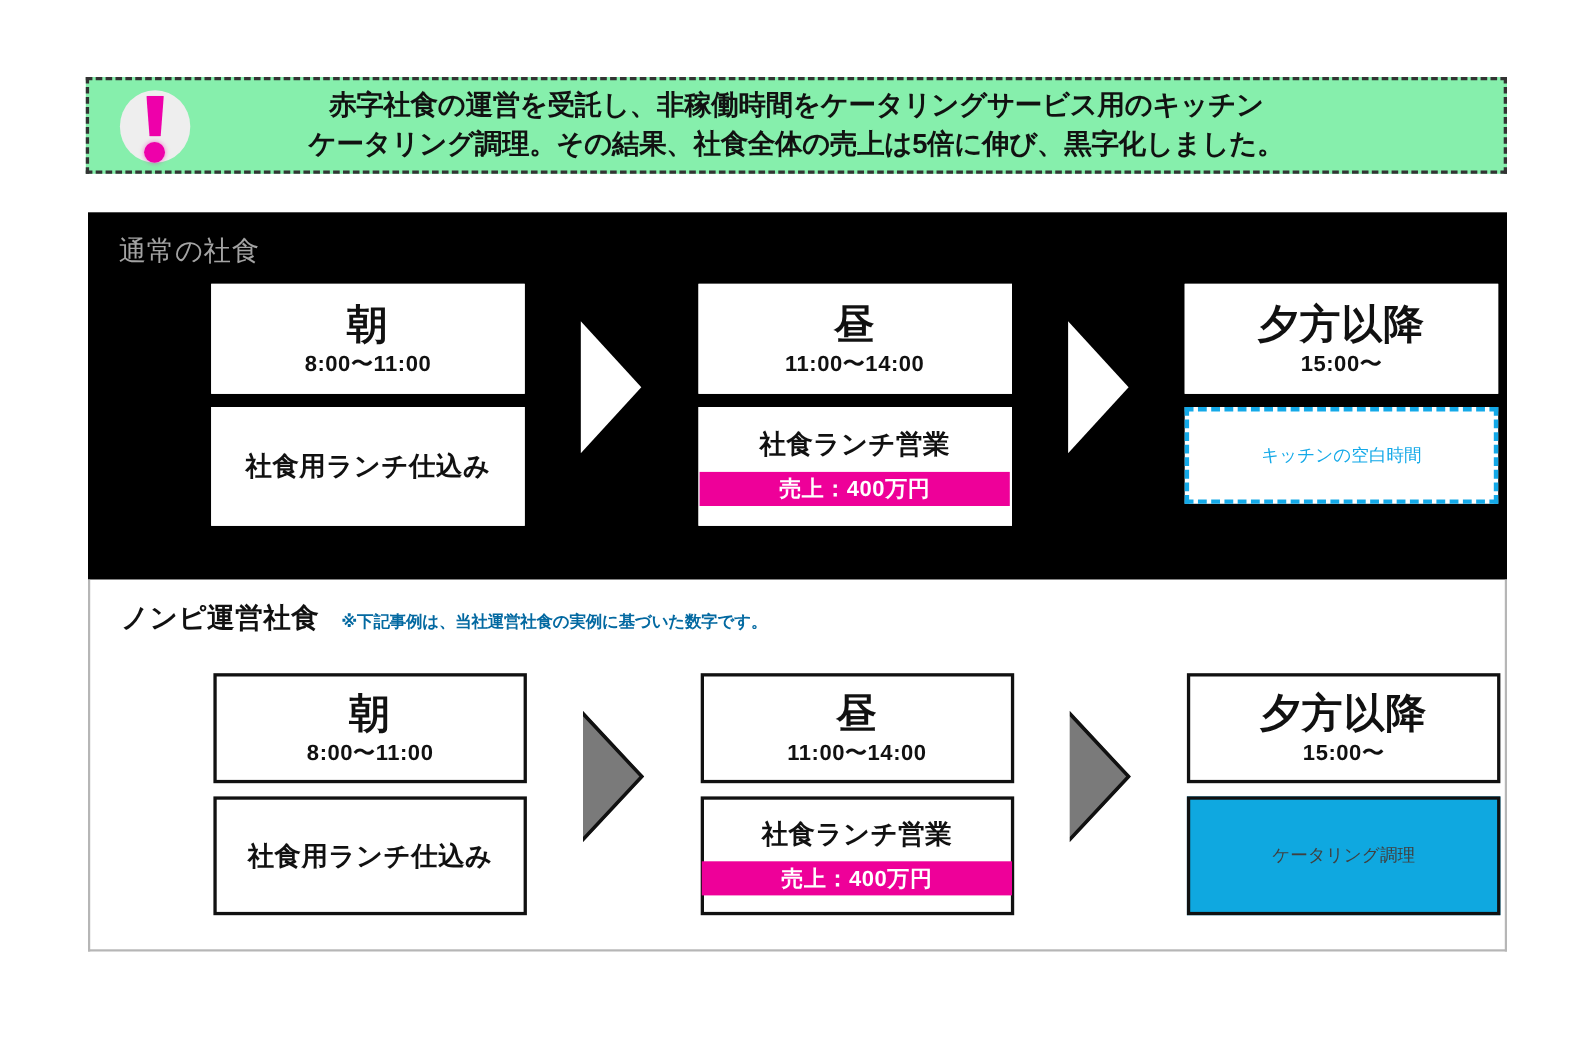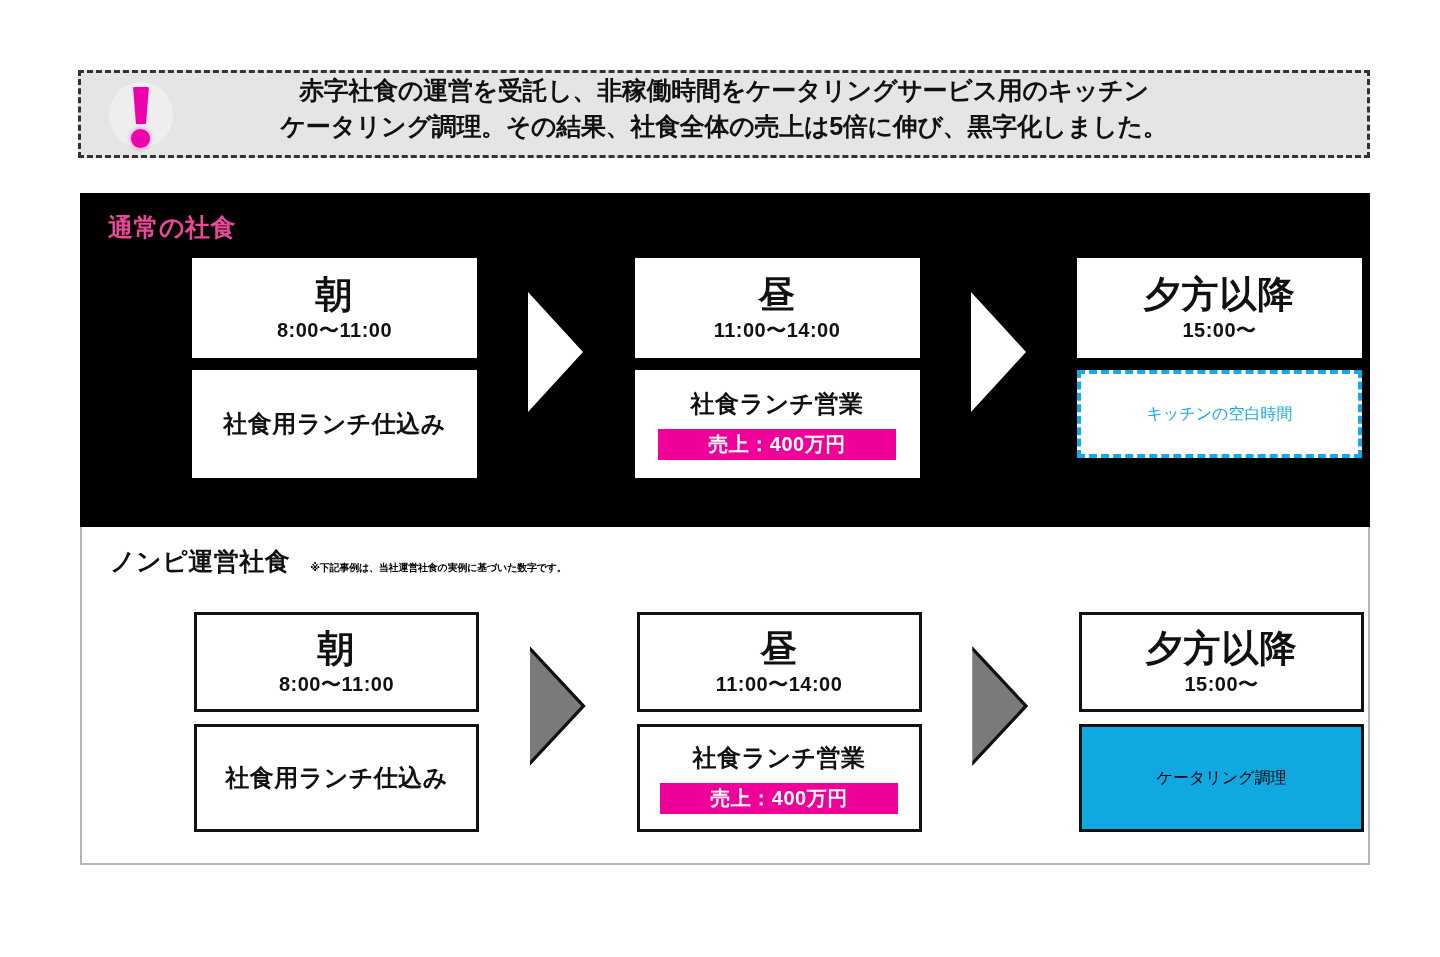--- a/index.html
+++ b/index.html
@@ -17,22 +17,23 @@
 
   
   #callout {
     position: absolute;
     left: 78px;
     top: 70px;
     width: 1292px;
     height: 88px;
     box-sizing: border-box;
     border: 3px dashed #333333;
-    background: #e5e5e5;
-    display: flex;
+    background: #86efac;
+    display: flex;
+    align-items: center;
   }
   #callout-icon {
     width: 110px;
     height: 100%;
     position: relative;
     flex: 0 0 110px;
   }
   .icon-disc {
     position: absolute;
     left: 28px;
@@ -97,34 +98,34 @@
 
   .panel-head {
     position: absolute;
     left: 28px;
     top: 18px;
     display: flex;
     align-items: flex-end;
     gap: 20px;
   }
   #panel-normal .panel-title {
-    color: #ec4899;
+    color: #a3a3a3;
     font-size: 25px;
-    font-weight: bold;
+    font-weight: normal;
     letter-spacing: 0.5px;
   }
   #panel-nonpi .panel-title {
     color: #111111;
     font-size: 25px;
     font-weight: bold;
     letter-spacing: 0.5px;
   }
   .panel-note {
-    color: #000000;
-    font-size: 10px;
+    color: #0369a1;
+    font-size: 15px;
     font-weight: bold;
     letter-spacing: -0.2px;
     padding-bottom: 3px;
     text-align: center;
   }
 
   
   .flow {
     position: absolute;
     left: 112px;
@@ -210,21 +211,21 @@
     justify-content: center;
     gap: 9px;
   }
   .box-task .task-label {
     font-size: 24px;
     font-weight: bold;
     color: #111111;
     letter-spacing: 0.5px;
   }
   .badge {
-    width: 238px;
+    width: 282px;
     height: 31px;
     background: #ee0099;
     color: #ffffff;
     font-size: 20px;
     font-weight: bold;
     letter-spacing: 0.5px;
     display: flex;
     align-items: center;
     justify-content: center;
   }
@@ -238,21 +239,21 @@
   }
   .box-idle .task-label { color: #14a9e8; }
 
   .box-catering {
     height: 108px;
     background: #0fa8e0 !important;
     border: 3px solid #111111 !important;
     justify-content: center;
     gap: 9px;
   }
-  .box-catering .task-label { color: #000000; }
+  .box-catering .task-label { color: #404040; }
 </style>
 </head>
 <body>
 
 <div id="callout">
   <div id="callout-icon">
     <div class="icon-disc"></div>
     <div class="icon-bang"></div>
     <div class="icon-bang-dot"></div>
   </div>

